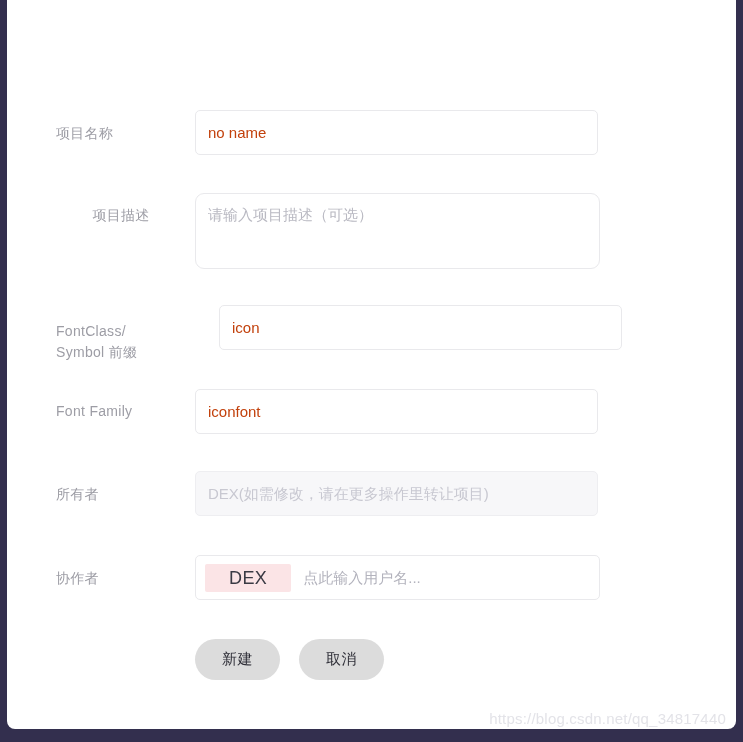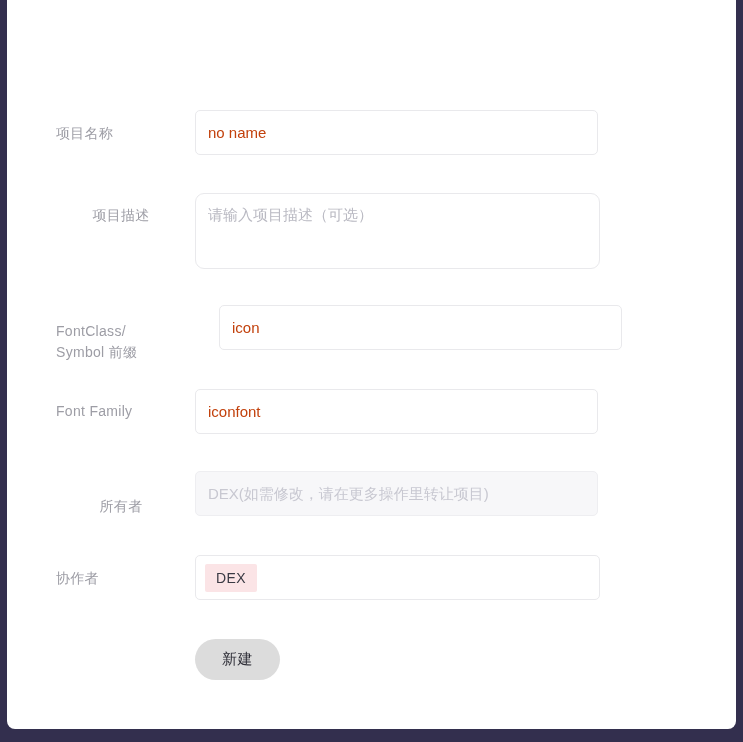--- a/index.html
+++ b/index.html
@@ -123,23 +123,23 @@
     border: 1px solid #e9e9ec;
     border-radius: 5px;
     background: #ffffff;
     display: flex;
     align-items: center;
     padding: 0 9px;
   }
   .owner-tag {
     background: #fbe4e6;
     color: #3a3a44;
-    font-size: 14px;
+    font-size: 18px;
     line-height: 18px;
-    padding: 5px 11px;
+    padding: 5px 24px;
     border-radius: 2px;
     letter-spacing: 0.4px;
   }
   .tag-text-input {
     flex: 1;
     border: none;
     outline: none;
     background: transparent;
     margin-left: 10px;
     font-family: "Liberation Sans", "DejaVu Sans", sans-serif;
@@ -217,33 +217,36 @@
   </div>
 
   <div class="form-row" style="top:389px;">
     <div class="field-label" style="top:12px;">Font Family</div>
     <div class="control-wrap">
       <input class="text-input" type="text" value="iconfont" style="">
     </div>
   </div>
 
   <div class="form-row" style="top:471px;">
-    <div class="field-label" style="top:25px;text-align:center;">所有者</div>
+    <div class="field-label" style="top:13px;">所有者</div>
     <div class="control-wrap">
       <input class="text-input is-disabled" type="text" disabled="" placeholder="DEX(如需修改，请在更多操作里转让项目)" style="">
     </div>
   </div>
 
   <div class="form-row" style="top:555px;">
     <div class="field-label" style="top:13px;">协作者</div>
     <div class="control-wrap">
       <div class="tag-input-box">
         <span class="owner-tag">DEX</span>
+        <input class="tag-text-input" type="text" placeholder="点此输入用户名..." style="">
       </div>
     </div>
   </div>
 
   <div id="action-row">
     <button class="pill-button">新建</button>
-  </div>
-
+    <button class="pill-button">取消</button>
+  </div>
+
+  <div id="watermark">https://blog.csdn.net/qq_34817440</div>
 
 </div>
 
 </body></html>

